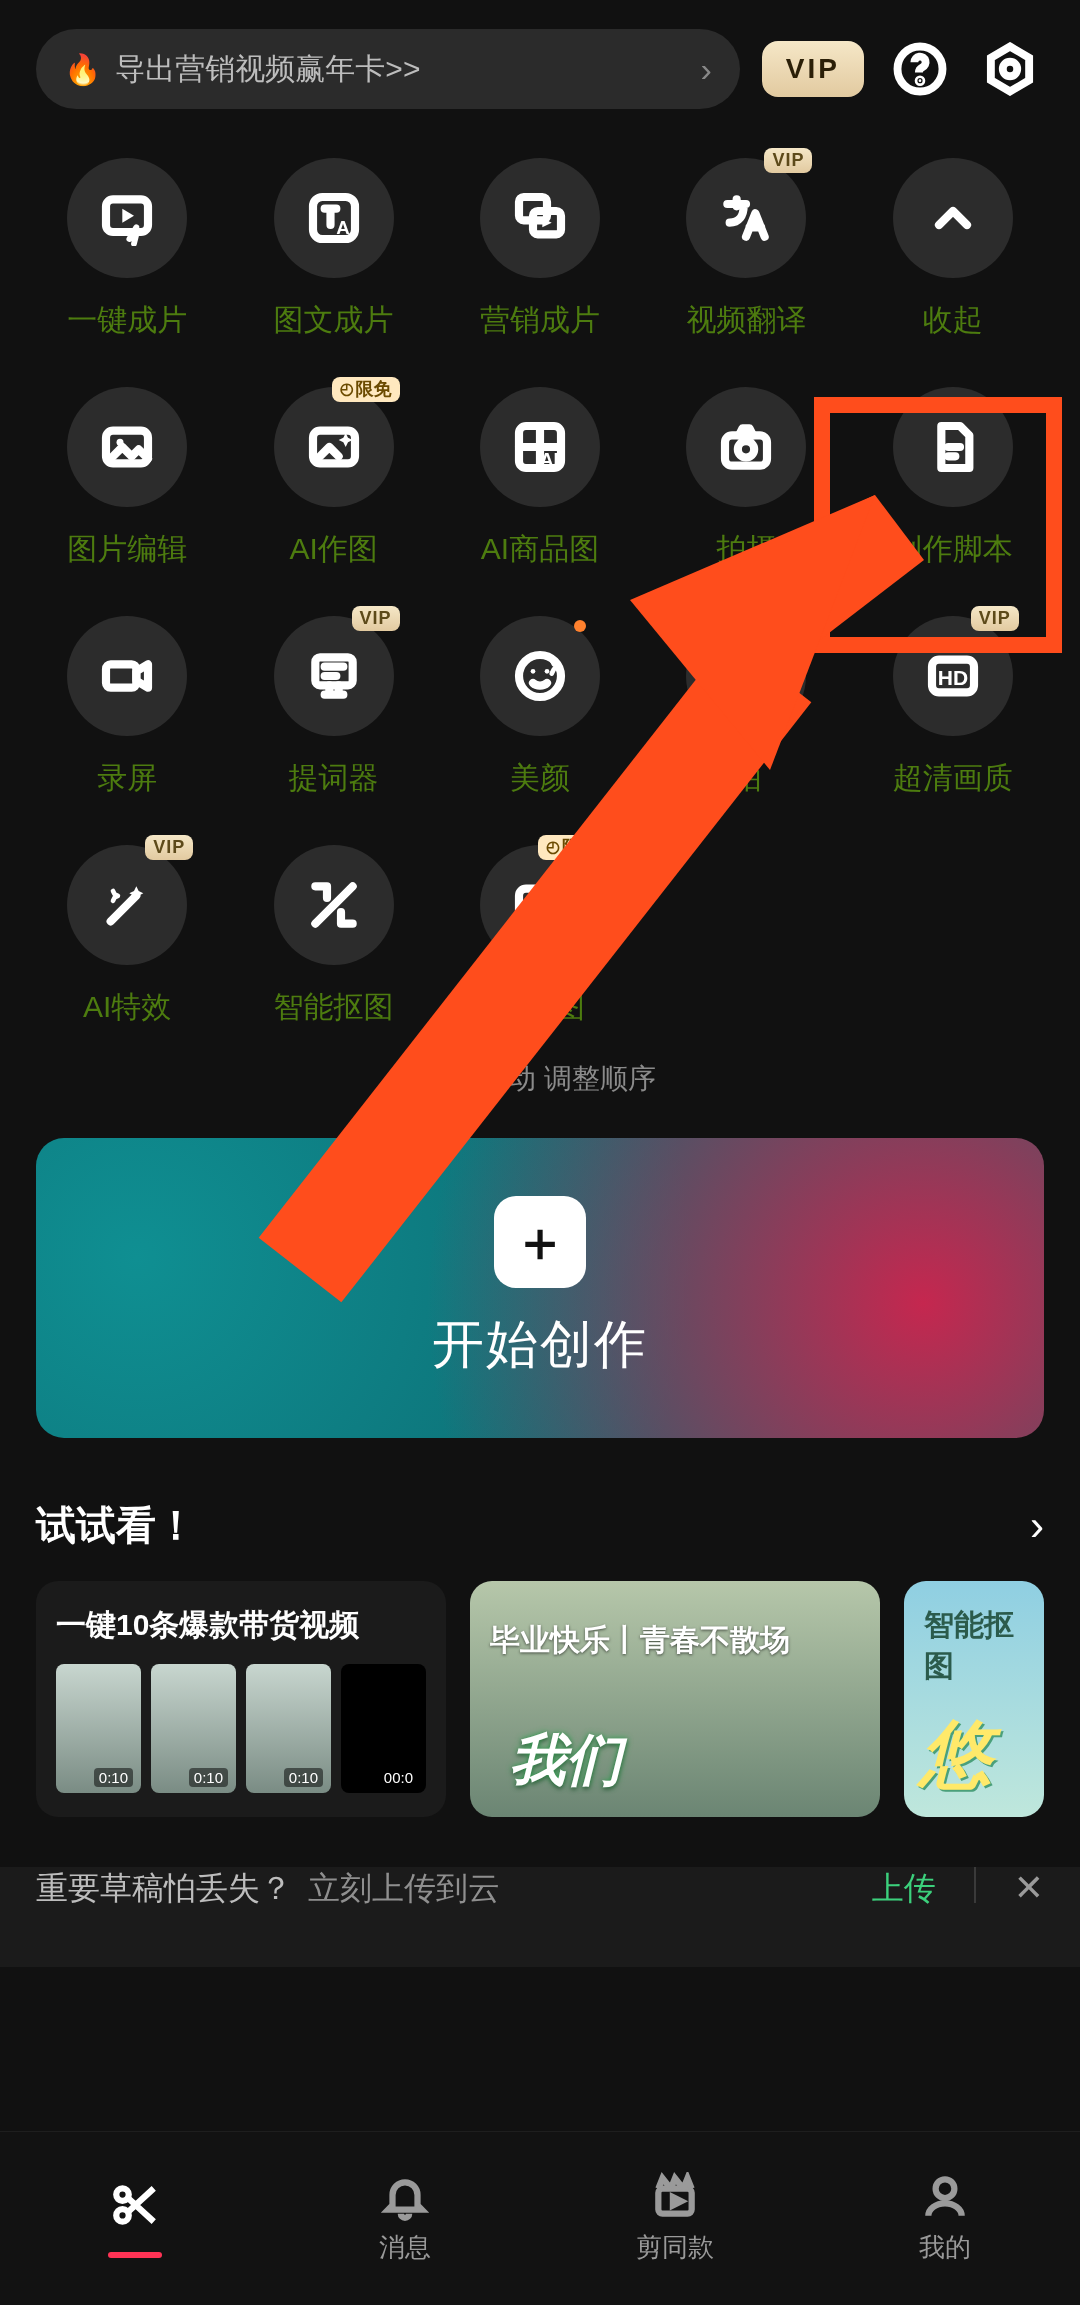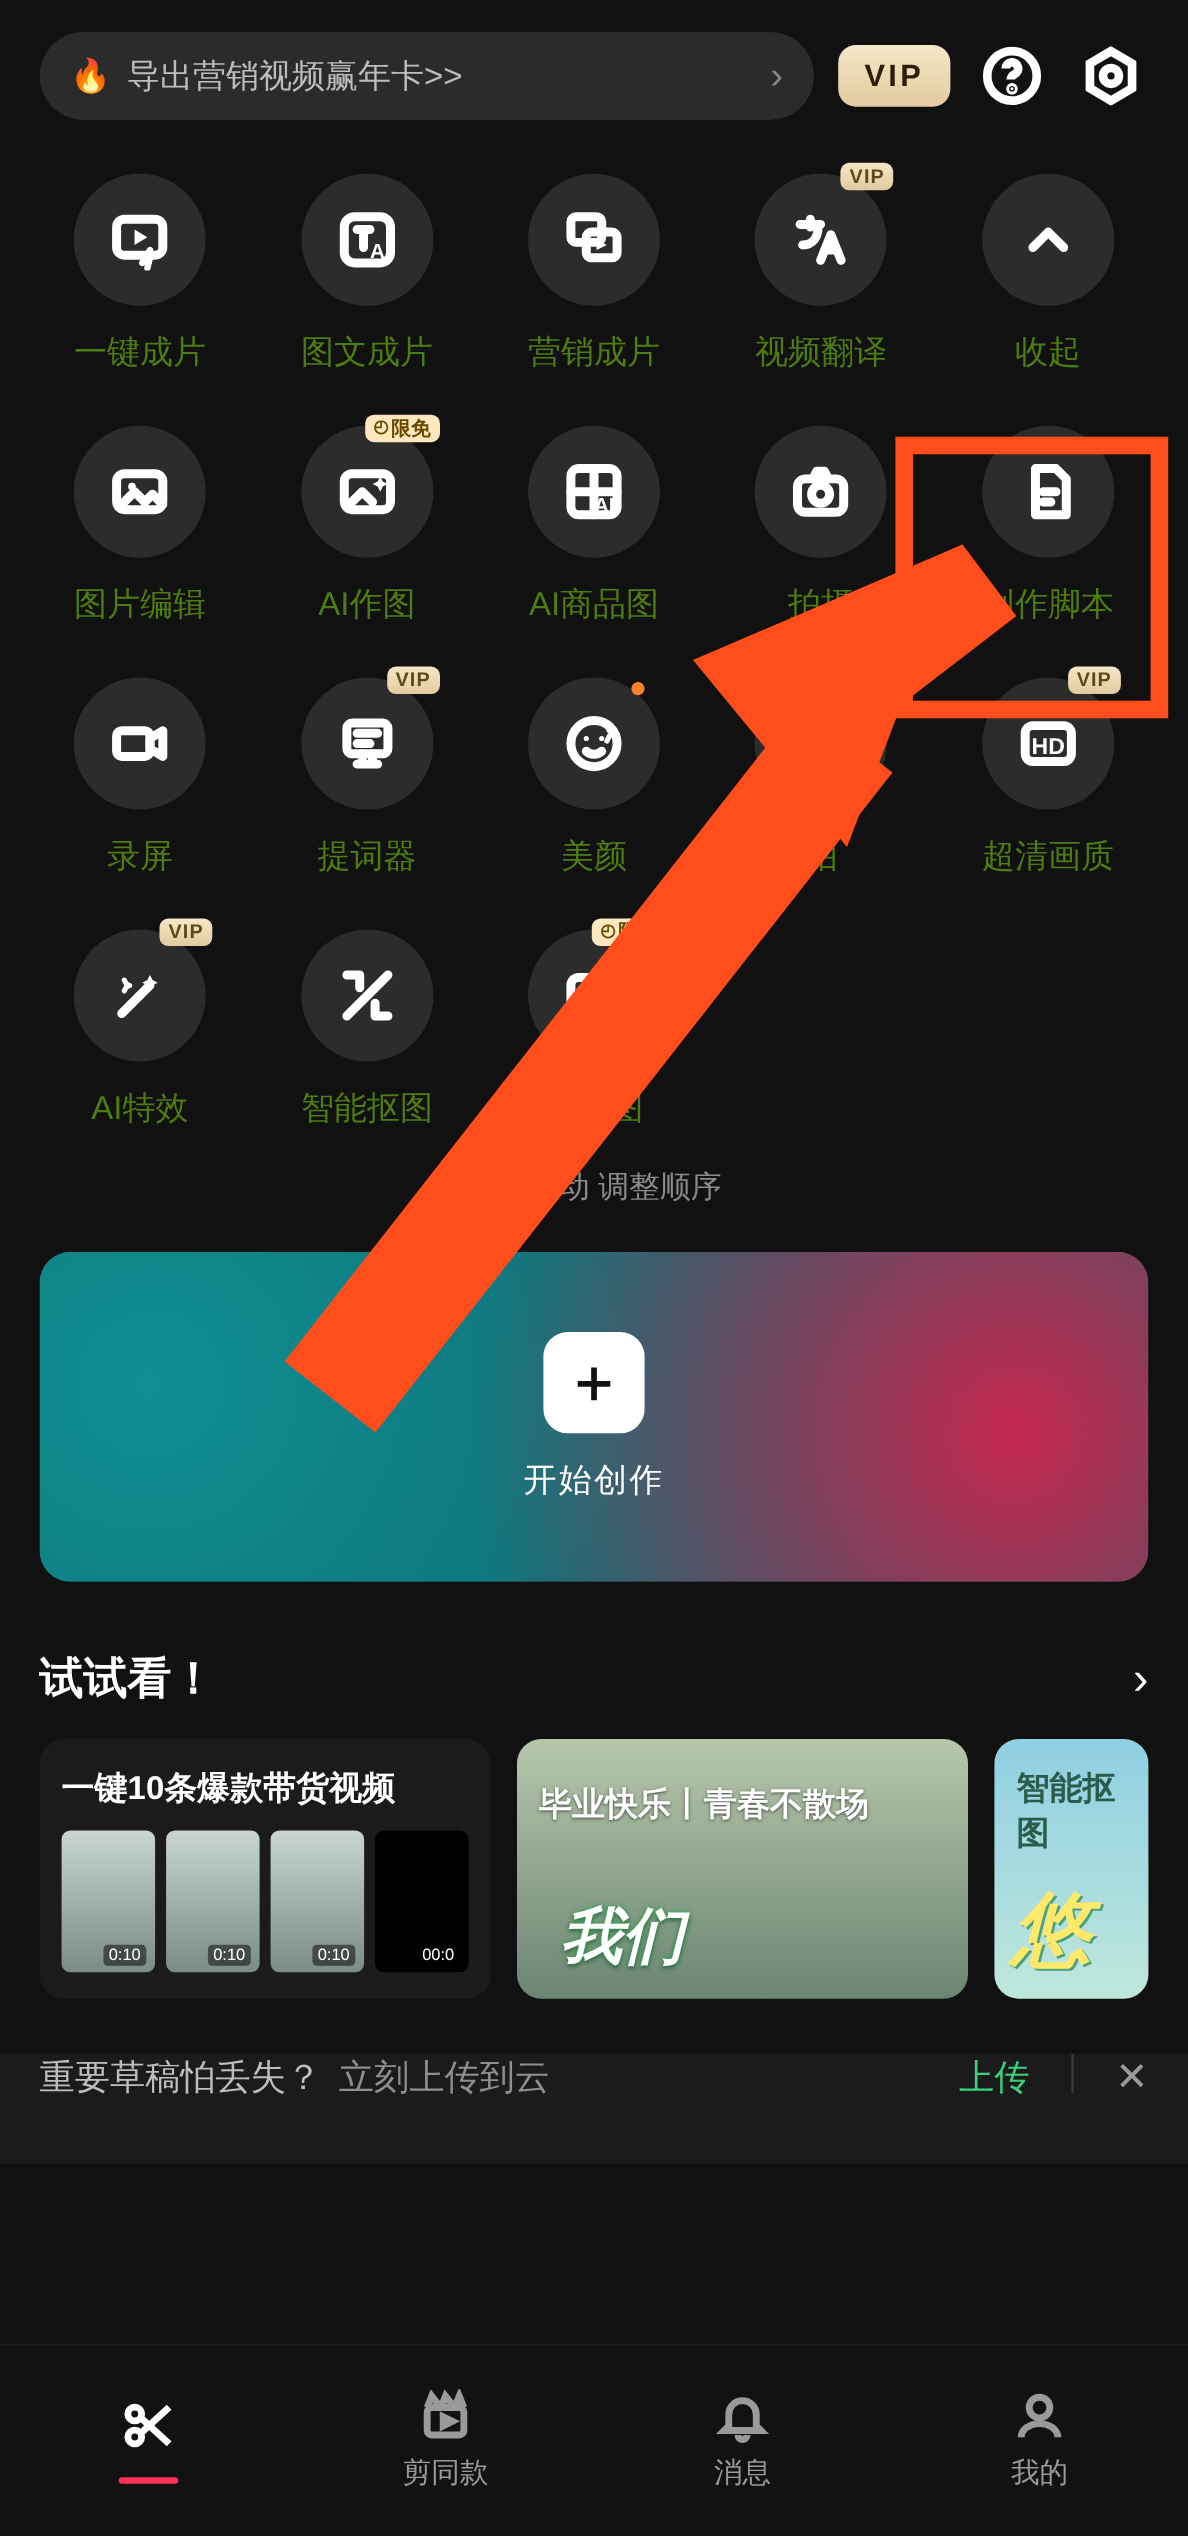--- a/index.html
+++ b/index.html
@@ -58,21 +58,21 @@
     background:
       radial-gradient(circle at 88% 55%, #c5274f 0%, rgba(197,39,79,0) 55%),
       radial-gradient(circle at 10% 40%, #0f8f92 0%, rgba(15,143,146,0) 60%),
       #0d6b72;
     display: flex; flex-direction: column; align-items: center; justify-content: center; gap: 22px;
   }
   .create-plus {
     width: 92px; height: 92px; border-radius: 22px; background: #fff; color: #111;
     display: flex; align-items: center; justify-content: center; font-size: 54px; font-weight: 700;
   }
-  .create-label { font-size: 30px; color: #fff; font-weight: 500; letter-spacing: 2px; }
+  .create-label { font-size: 52px; color: #fff; font-weight: 500; letter-spacing: 2px; }
 
   
   .tryit { padding: 60px 36px 0 36px; }
   .tryit-head { display: flex; align-items: center; justify-content: space-between; padding-bottom: 28px; }
   .tryit-title { font-size: 40px; font-weight: 600; color: #fff; }
   .tryit-chev { color: #fff; font-size: 42px; }
   .tryit-row { display: flex; gap: 24px; }
   .card {
     border-radius: 22px; height: 236px; position: relative; overflow: hidden;
     display: flex; flex-direction: column;
@@ -370,32 +370,32 @@
     <svg viewBox="0 0 24 24">
         <circle cx="6" cy="7" r="3"></circle>
         <circle cx="6" cy="17" r="3"></circle>
         <path d="M8.5 8.5 L21 20 M8.5 15.5 L21 4"></path>
       </svg>
     <span class="nlabel"></span>
     <div class="underline"></div>
   </div>
   <div class="nav-item">
     <svg viewBox="0 0 24 24">
+        <path d="M6 16 V11 a6 6 0 0 1 12 0 v5 l2 2 H4 z"></path>
+        <path d="M10 20 a2 2 0 0 0 4 0"></path>
+      </svg>
+    <span class="nlabel">消息</span>
+  </div>
+  <div class="nav-item">
+    <svg viewBox="0 0 24 24">
         <rect x="4" y="8" width="16" height="12" rx="2"></rect>
         <path d="M4 8 L6 3 L10 8 M10 8 L12 3 L16 8 M16 8 L18 3 L20 8"></path>
         <path d="M11 12 l4 2 l-4 2 z" fill="currentColor"></path>
       </svg>
     <span class="nlabel">剪同款</span>
-  </div>
-  <div class="nav-item">
-    <svg viewBox="0 0 24 24">
-        <path d="M6 16 V11 a6 6 0 0 1 12 0 v5 l2 2 H4 z"></path>
-        <path d="M10 20 a2 2 0 0 0 4 0"></path>
-      </svg>
-    <span class="nlabel">消息</span>
   </div>
   <div class="nav-item">
     <svg viewBox="0 0 24 24">
         <circle cx="12" cy="8" r="4.5"></circle>
         <path d="M4 21 a8 6 0 0 1 16 0"></path>
       </svg>
     <span class="nlabel">我的</span>
   </div>
 </div>
 

